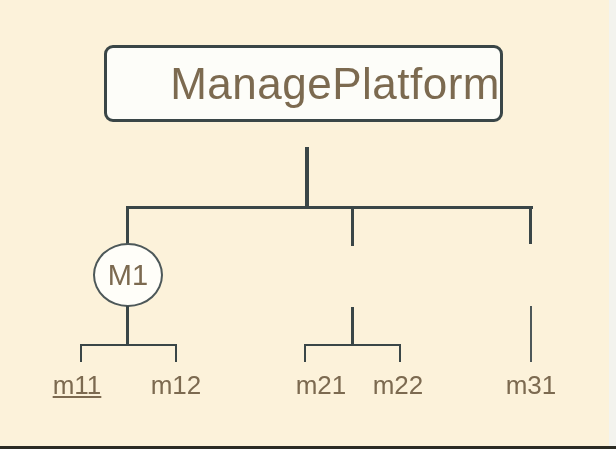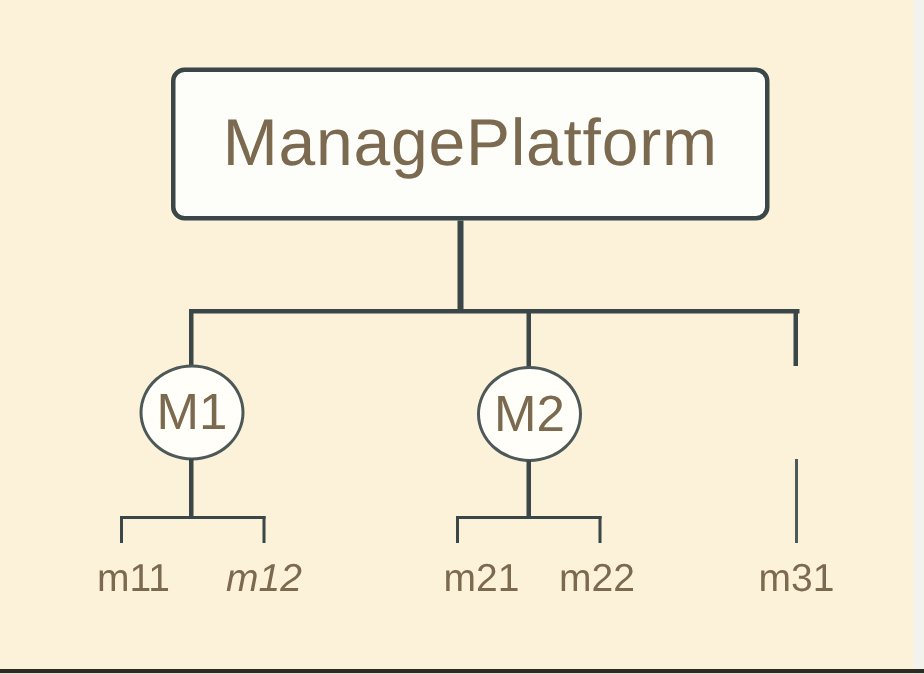--- a/index.html
+++ b/index.html
@@ -8,27 +8,27 @@
     width: 616px;
     height: 449px;
     overflow: hidden;
     background: var(--background, #fcf2da);
     font-family: "Liberation Sans", sans-serif;
   }
   .edge { position: absolute; background: var(--line, #3a4647); }
 
   .root-box {
     position: absolute;
-    left: 114px; top: 45px;
-    width: 399px; height: 102px;
+    left: 104px; top: 45px;
+    width: 399px; height: 77px;
     box-sizing: border-box;
     background: var(--box-fill, #fdfdf9);
     border: 3px solid var(--line, #3a4647);
     border-radius: 9px;
-    display: flex; align-items: center; justify-content: center;
+    display: flex; align-items: center; justify-content: flex-end;
   }
   .root-box span {
     font-size: 44px;
     color: var(--text-brown, #7c6a50);
     letter-spacing: 0.5px;
     white-space: nowrap;
   }
 
   .stem-root { left: 305px; top: 147px; width: 4px; height: 61px; }
   .bar-root  { left: 126px; top: 206px; width: 407px; height: 3px; }
@@ -38,21 +38,21 @@
 
   .circle {
     position: absolute;
     width: 70px; height: 64px;
     box-sizing: border-box;
     background: var(--node-fill, #fffef9);
     border: 2px solid var(--node-border, #4d5859);
     border-radius: 50%;
     display: flex; align-items: center; justify-content: center;
   }
-  .circle span { font-size: 34px; color: var(--text-brown, #7c6a50); }
+  .circle span { font-size: 29px; color: var(--text-brown, #7c6a50); }
   .c-m1 { left: 93px;  top: 243px; }
   .c-m2 { left: 318px; top: 244px; }
   .c-m3 { left: 496px; top: 243px; }
 
   .stem-m1 { left: 126px; top: 306px; width: 3px; height: 40px; }
   .stem-m2 { left: 351px; top: 307px; width: 3px; height: 39px; }
   .bar-m1  { left: 80px;  top: 344px; width: 97px; height: 2px; }
   .bar-m2  { left: 304px; top: 344px; width: 97px; height: 2px; }
   .tick-m11 { left: 80px;  top: 344px; width: 2px; height: 18px; }
   .tick-m12 { left: 175px; top: 344px; width: 2px; height: 18px; }
@@ -61,22 +61,22 @@
   .line-m31 { left: 530px; top: 306px; width: 2px; height: 56px; background: #4d5859; }
 
   .leaf {
     position: absolute;
     top: 370px;
     width: 90px;
     text-align: center;
     font-size: 26px;
     color: var(--text-brown, #7c6a50);
   }
-  .leaf-m11 { left: 44px; }
-  .leaf-m12 { left: 131px; font-style: italic; }
+  .leaf-m11 { left: 32px; text-decoration: underline; }
+  .leaf-m12 { left: 131px; }
   .leaf-m21 { left: 276px; }
   .leaf-m22 { left: 353px; }
   .leaf-m31 { left: 486px; }
 
   .bottom-bar {
     position: absolute;
     left: 0; top: 446px;
     width: 616px; height: 3px;
     background: var(--bottom-bar, #2b2b23);
   }
@@ -98,23 +98,20 @@
 
   <div class="edge stem-root"></div>
   <div class="edge bar-root"></div>
   <div class="edge drop-m1"></div>
   <div class="edge drop-m2"></div>
   <div class="edge drop-m3"></div>
 
   <div class="circle c-m1">
     <span>M1</span>
   </div>
-  <div class="circle c-m2">
-    <span>M2</span>
-  </div>
 
   <div class="edge stem-m1"></div>
   <div class="edge bar-m1"></div>
   <div class="edge tick-m11"></div>
   <div class="edge tick-m12"></div>
 
   <div class="edge stem-m2"></div>
   <div class="edge bar-m2"></div>
   <div class="edge tick-m21"></div>
   <div class="edge tick-m22"></div>

